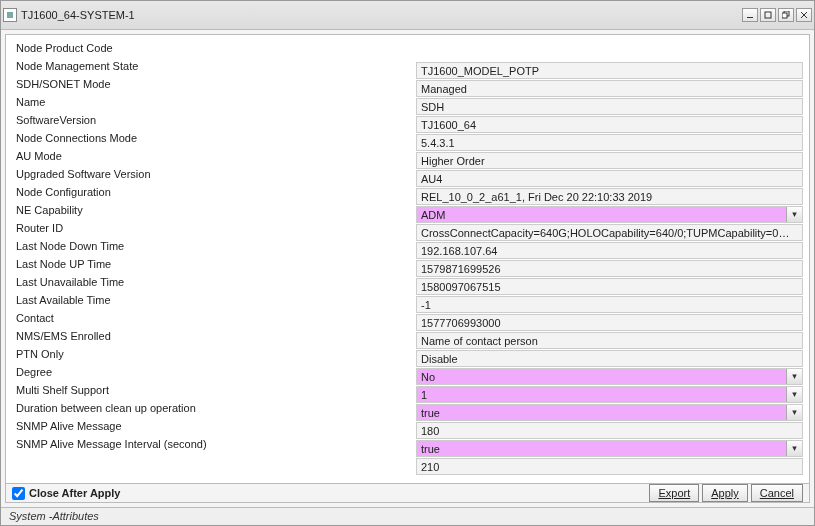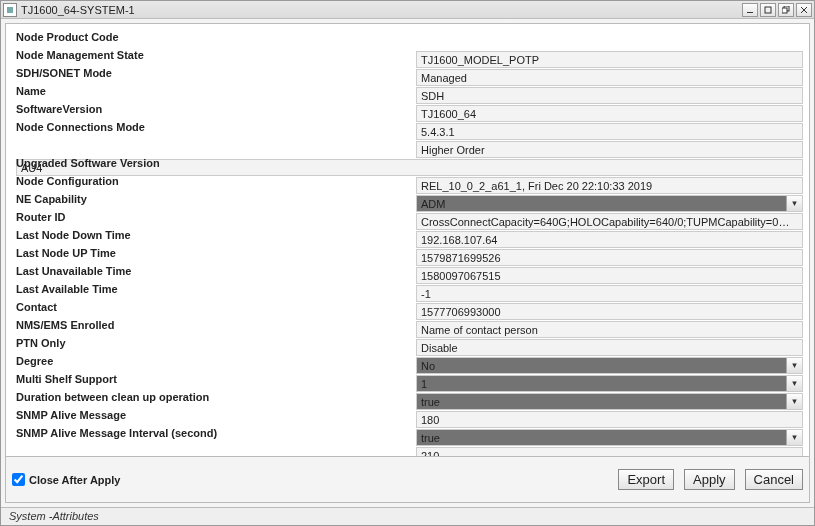--- a/index.html
+++ b/index.html
@@ -12,21 +12,21 @@
   }
   .window {
     width: 815px;
     height: 526px;
     background: #f4f4f4;
     border: 1px solid #999;
     display: flex;
     flex-direction: column;
   }
   .titlebar {
-    height: 18px;
+    height: 29px;
     background: linear-gradient(#e8e8e8, #dcdcdc);
     border-bottom: 1px solid #bbb;
     display: flex;
     align-items: center;
     padding: 0 2px;
     font-size: 11px;
   }
   .titlebar .win-icon {
     width: 14px; height: 14px;
     border: 1px solid #888;
@@ -92,76 +92,77 @@
     padding: 4px 6px 4px 10px;
   }
   .row {
     display: flex;
     align-items: center;
     height: 18px;
     font-size: 11px;
   }
   .row .label {
     width: 400px;
-    font-weight: bold;
+    font-weight: normal;
     padding-right: 6px;
   }
   .row .value {
     flex: 1;
     height: 17px;
     background: #f3f3f3;
     border: 1px solid #ccc;
     padding: 1px 4px;
     font-size: 11px;
     line-height: 14px;
     overflow: hidden;
     white-space: nowrap;
     text-overflow: ellipsis;
     margin-top: 44px;
   }
   .row .value.select {
-    background: #737373;
+    background: #f0abfc;
     position: relative;
   }
   .row .value.select::after {
     content: "▾";
     position: absolute;
     right: 0;
     top: 0;
     width: 15px;
     height: 15px;
     border-left: 1px solid #aaa;
     background: linear-gradient(#fdfdfd,#e0e0e0);
     text-align: center;
     line-height: 14px;
     font-size: 9px;
     color: #333;
   }
   .footer {
     border-top: 1px solid #bbb;
-    padding: 12px 6px;
+    padding: 0 6px;
     display: flex;
     align-items: center;
     background: #f4f4f4;
   }
   .footer .chk {
     display: flex;
     align-items: center;
     gap: 4px;
     flex: 1;
     font-weight: bold;
   }
   .footer input[type=checkbox] { margin:0; }
   .btn {
     border: 1px solid #888;
     background: linear-gradient(#fdfdfd,#e4e4e4);
     padding: 2px 8px;
-    font-size: 13px;
-    margin-left: 10px;
+    font-size: 11px;
+    margin-left: 3px;
     cursor: default;
+    text-decoration: underline;
   }
   .statusbar {
     height: 18px;
     border-top: 1px solid #bbb;
     padding: 2px 8px;
     font-style: italic;
     font-size: 11px;
     color: #333;
     background: #efefef;
   }
@@ -224,20 +225,21 @@
         </div>
         <div class="row">
           <div class="label">SoftwareVersion</div>
           <div class="value">5.4.3.1</div>
         </div>
         <div class="row">
           <div class="label">Node Connections Mode</div>
           <div class="value">Higher Order</div>
         </div>
         <div class="row">
+          <div class="label">AU Mode</div>
           <div class="value">AU4</div>
         </div>
         <div class="row">
           <div class="label">Upgraded Software Version</div>
           <div class="value">REL_10_0_2_a61_1, Fri Dec 20 22:10:33 2019</div>
         </div>
         <div class="row">
           <div class="label">Node Configuration</div>
           <div class="value select">ADM</div>
         </div>

